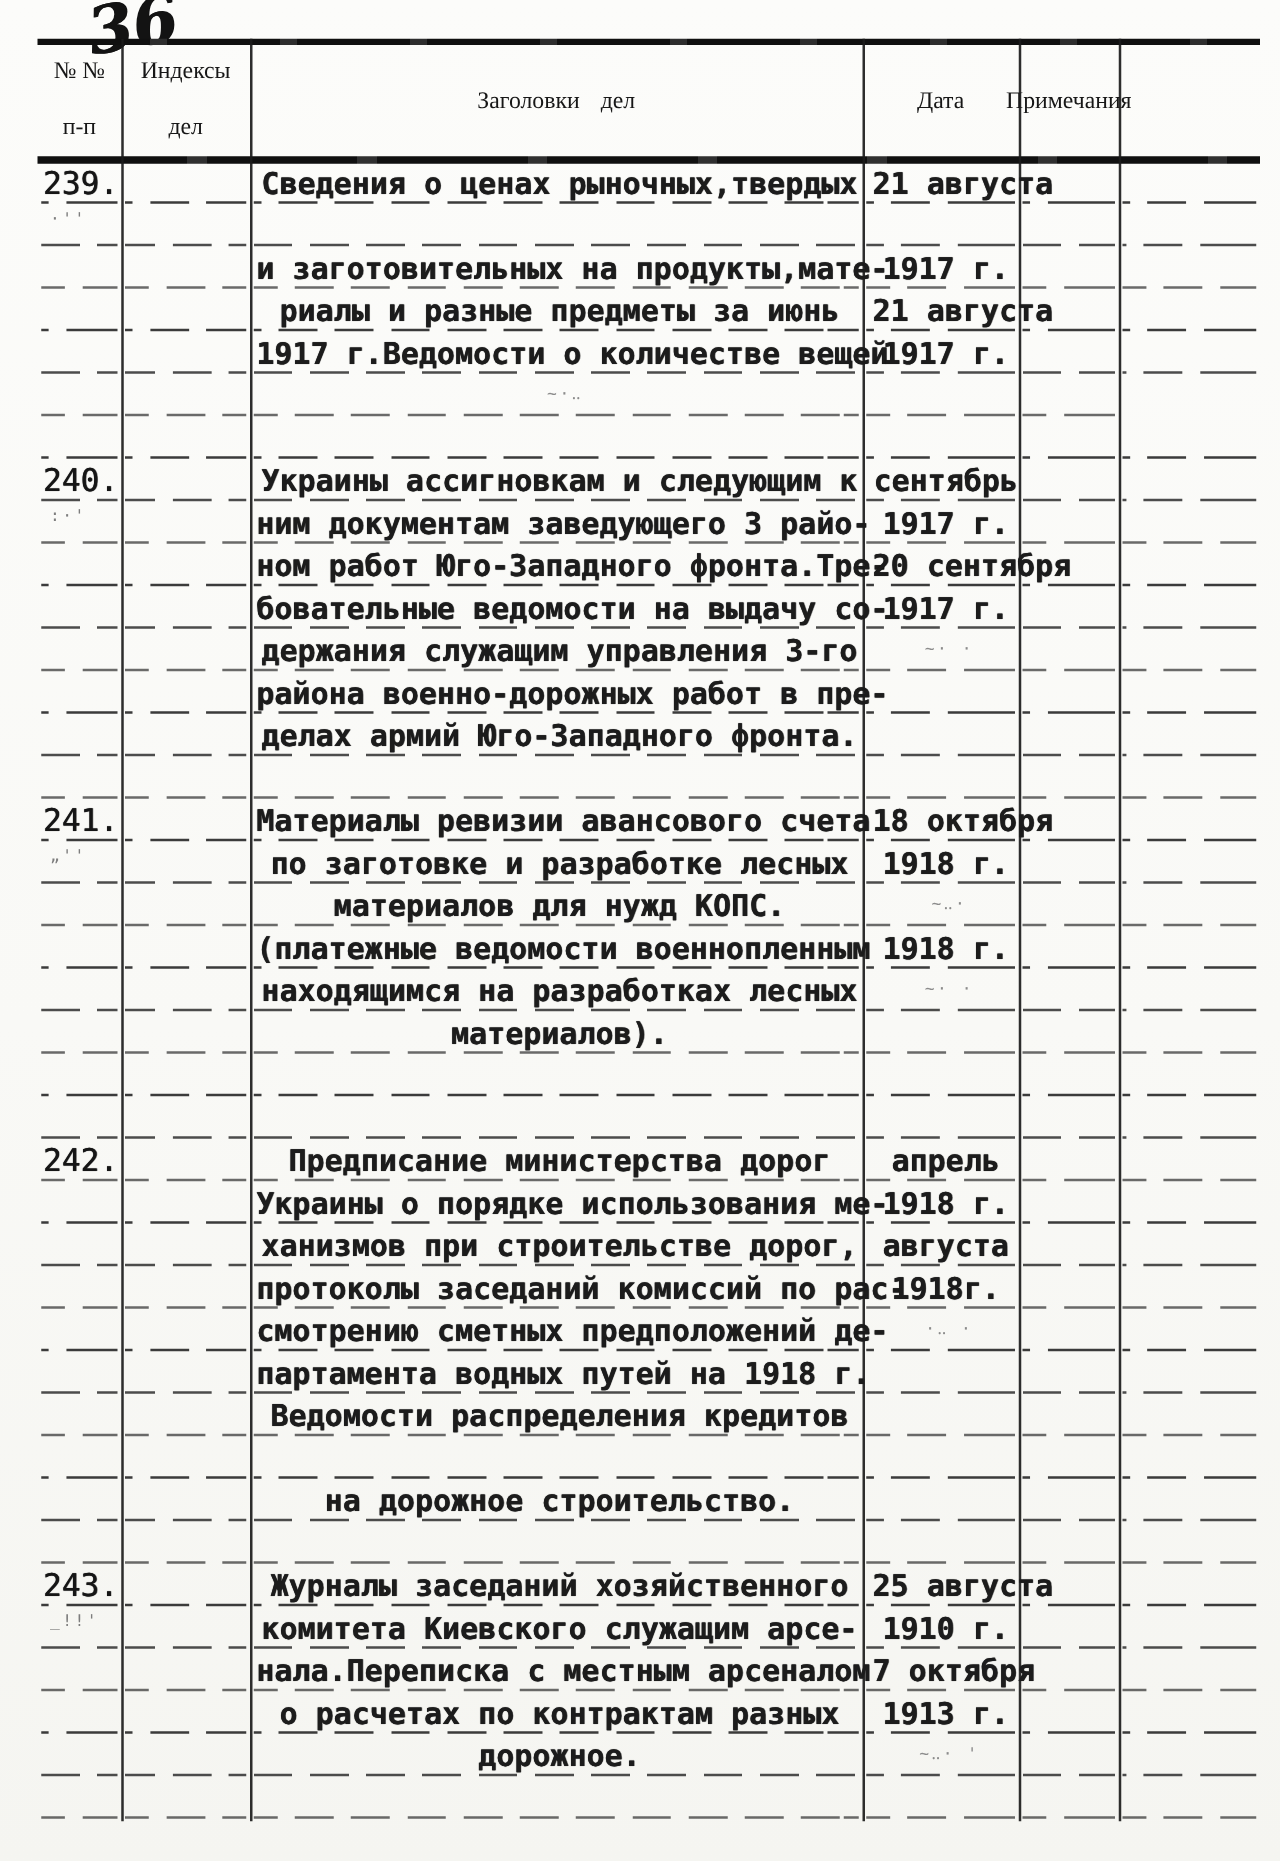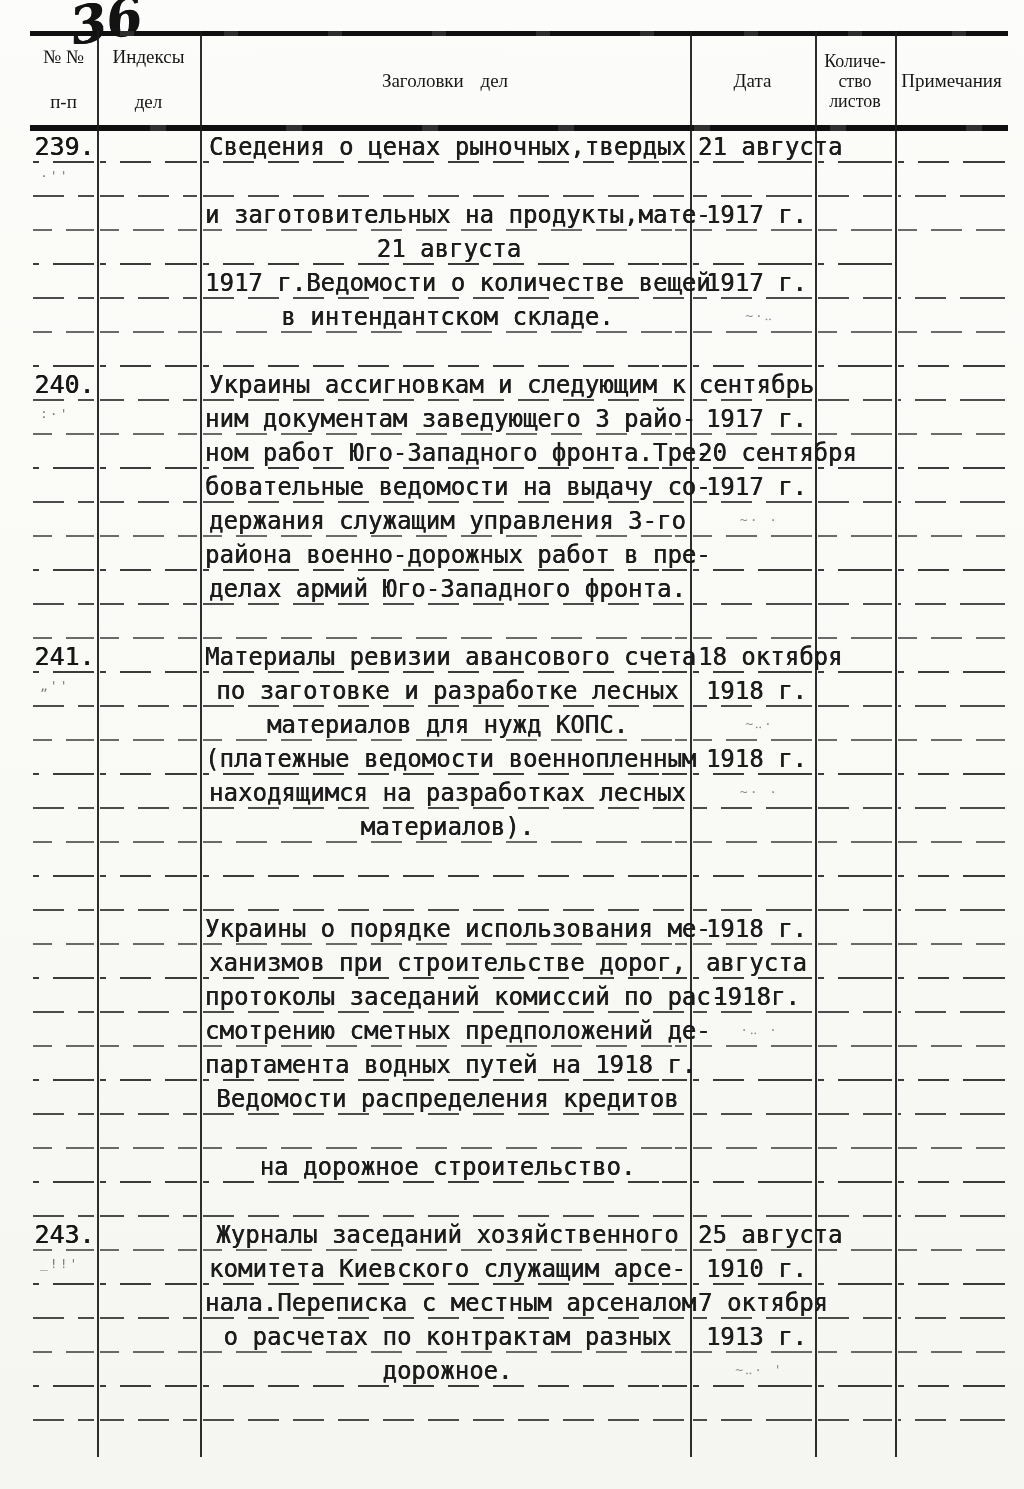--- a/index.html
+++ b/index.html
@@ -45,21 +45,21 @@
   .cell.c2::after{background-position:-7px 0;}
   .cell.c4::after{background-position:-17px 0;}
   .cell.c6::after{background-position:-28px 0;}
   .num{
     display:inline-block;font-size:25px;line-height:30px;padding-left:2px;margin-top:1px;
     color:#161616;text-shadow:0 0 .6px rgba(10,10,10,.9),.5px 0 0 rgba(10,10,10,.5);
   }
   .mark{position:absolute;left:10px;top:3px;color:#7d7d7d;font-size:13px;letter-spacing:2px;}
   .t,.d{
     display:inline-block;font-size:24px;line-height:30px;margin-top:1px;white-space:nowrap;
-    color:#1c1c1c;text-shadow:0 0 .6px rgba(12,12,12,.9),.5px 0 0 rgba(12,12,12,.5);
+    color:#1c1c1c;text-shadow:0 0 .6px rgba(12,12,12,.9),.5px 0 0 rgba(12,12,12,.5);font-weight:bold;
   }
   .t{padding-left:5px;}
   .d{padding-left:8px;}
   .dmk{display:inline-block;color:#8b8b8b;font-size:13px;padding-left:14px;letter-spacing:2px;line-height:30px;}
   
   .vline{position:absolute;top:31px;height:1426px;width:2px;background:#1b1b1b;opacity:.92;}
   #v1{left:97px;} #v2{left:200px;} #v3{left:690px;} #v4{left:815px;} #v5{left:895px;}
 </style>
 </head>
 <body>
@@ -78,25 +78,20 @@
     <div class="hc split">
       <span>Индексы</span>
       <span>дел</span>
     </div>
     <div class="hc">
       <span class="ws">Заголовки дел</span>
     </div>
     <div class="hc">
       <span>Дата</span>
     </div>
-    <div class="hc tight">
-      <span>Количе-</span>
-      <span>ство</span>
-      <span>листов</span>
-    </div>
     <div class="hc">
       <span>Примечания</span>
     </div>
   </div>
 
   <div id="rule-head" class="thick-rule"></div>
 
   <div id="table-body">
       <div class="row">
         <div class="cell c1"><span class="num">239.</span></div>
@@ -120,36 +115,36 @@
         <div class="cell c1"></div>
         <div class="cell c2"></div>
         <div class="cell c3"><span class="t">и заготовительных на продукты,мате-</span></div>
         <div class="cell c4"><span class="d">1917 г.</span></div>
         <div class="cell c5"></div>
         <div class="cell c6"></div>
       </div>
       <div class="row">
         <div class="cell c1"></div>
         <div class="cell c2"></div>
+        <div class="cell c3"><span class="t">риалы и разные предметы за июнь</span></div>
         <div class="cell c4"><span class="d">21 августа</span></div>
         <div class="cell c5"></div>
         <div class="cell c6"></div>
       </div>
       <div class="row">
         <div class="cell c1"></div>
         <div class="cell c2"></div>
         <div class="cell c3"><span class="t">1917 г.Ведомости о количестве вещей</span></div>
         <div class="cell c4"><span class="d">1917 г.</span></div>
         <div class="cell c5"></div>
         <div class="cell c6"></div>
       </div>
       <div class="row">
         <div class="cell c1"></div>
         <div class="cell c2"></div>
-        <div class="cell c3"><span class="t">в интендантском складе.</span></div>
         <div class="cell c4"><span class="dmk">~·‥</span></div>
         <div class="cell c5"></div>
         <div class="cell c6"></div>
       </div>
       <div class="row">
         <div class="cell c1"></div>
         <div class="cell c2"></div>
         <div class="cell c3"></div>
         <div class="cell c4"></div>
         <div class="cell c5"></div>
@@ -277,20 +272,28 @@
         <div class="cell c3"></div>
         <div class="cell c4"></div>
         <div class="cell c5"></div>
         <div class="cell c6"></div>
       </div>
       <div class="row">
         <div class="cell c1"></div>
         <div class="cell c2"></div>
         <div class="cell c3"></div>
         <div class="cell c4"></div>
+        <div class="cell c5"></div>
+        <div class="cell c6"></div>
+      </div>
+      <div class="row">
+        <div class="cell c1"><span class="num">242.</span></div>
+        <div class="cell c2"></div>
+        <div class="cell c3"><span class="t">Предписание министерства дорог</span></div>
+        <div class="cell c4"><span class="d">апрель</span></div>
         <div class="cell c5"></div>
         <div class="cell c6"></div>
       </div>
       <div class="row">
         <div class="cell c1"></div>
         <div class="cell c2"></div>
         <div class="cell c3"><span class="t">Украины о порядке использования ме-</span></div>
         <div class="cell c4"><span class="d">1918 г.</span></div>
         <div class="cell c5"></div>
         <div class="cell c6"></div>

